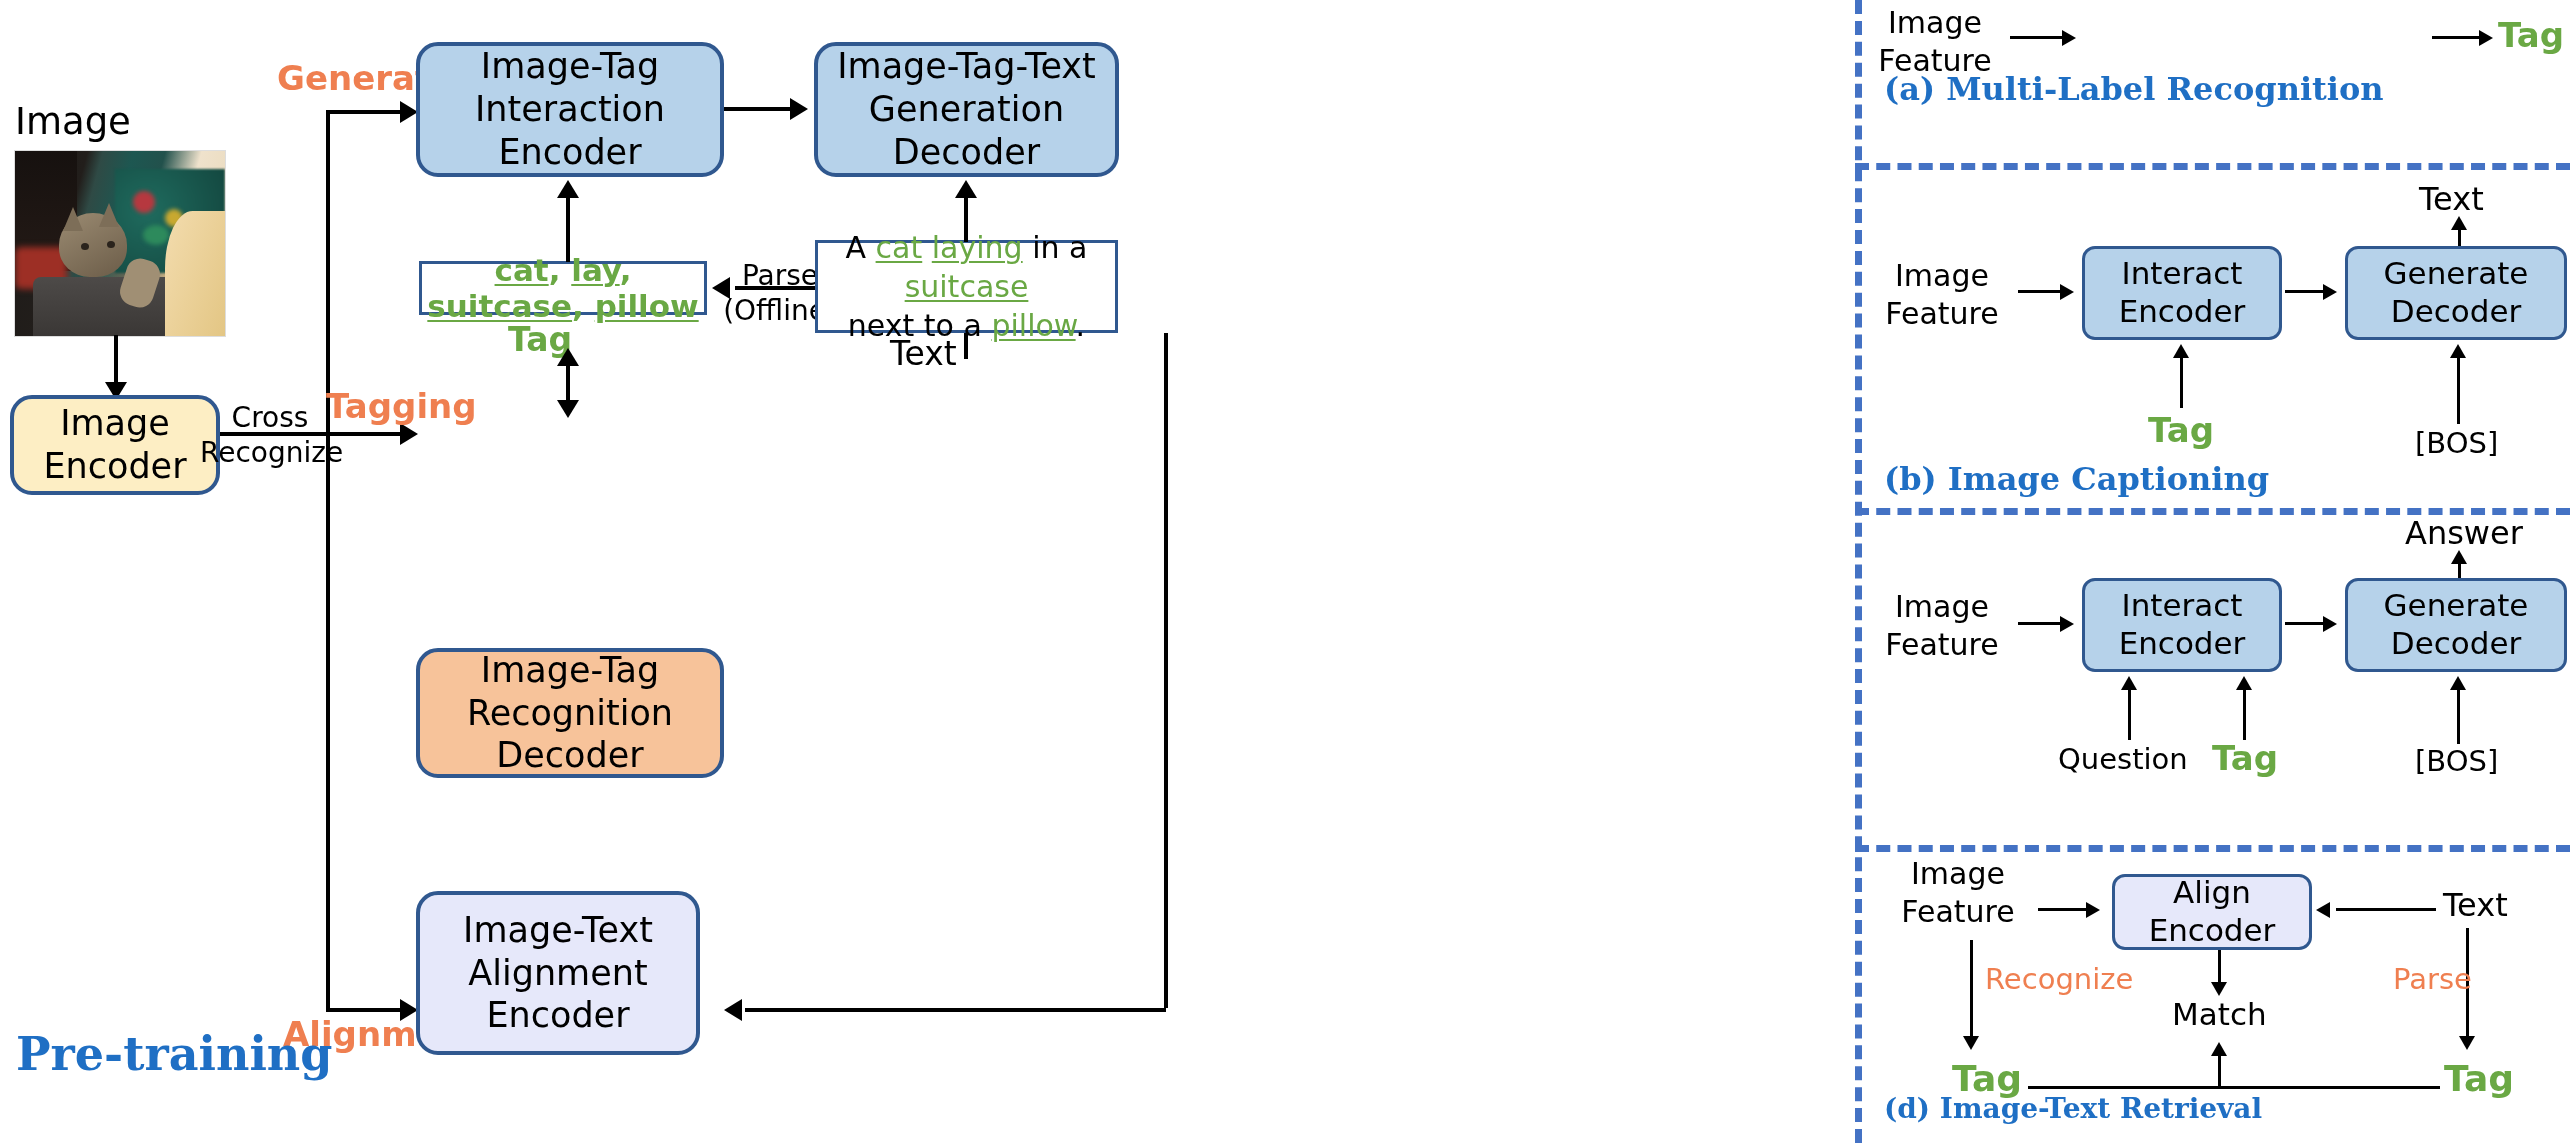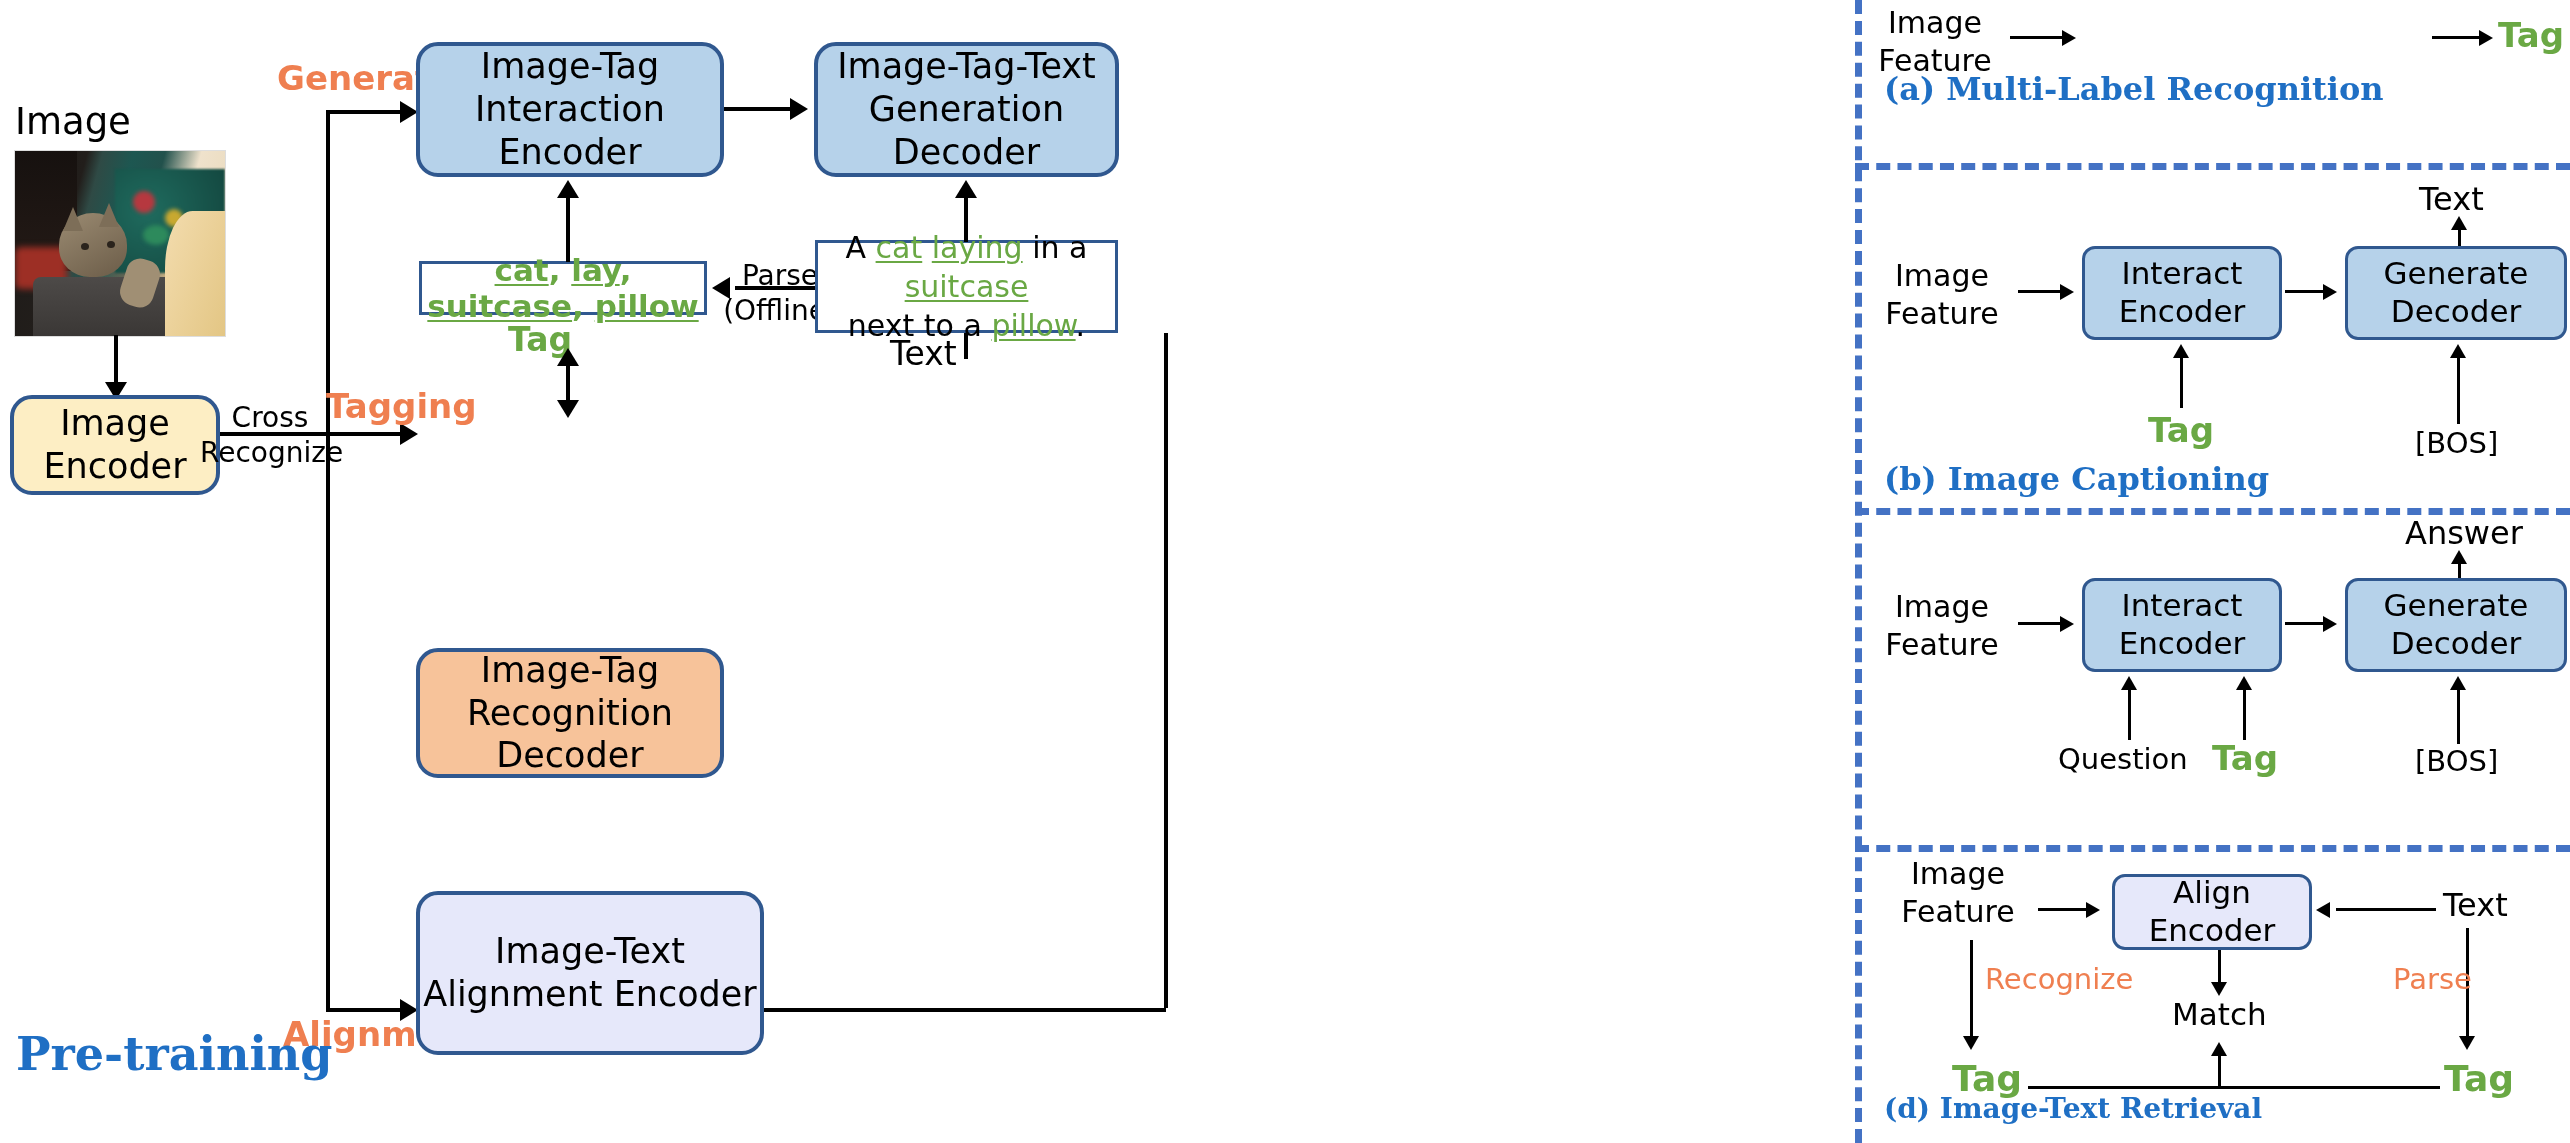--- a/index.html
+++ b/index.html
@@ -166,21 +166,21 @@
   <div class="ln vl" style="left:1164px;top:333px;height:675px;"></div>
   <div class="ln hl" style="left:745px;top:1008px;width:421px;"></div>
   <div class="arrow ar-left" style="left:724px;top:999px;"></div>
   <div class="ln vl" style="left:964px;top:333px;height:26px;"></div>
 
   <div class="node box orange" style="left:416px;top:648px;width:308px;height:130px;font-size:35px;">
     <span style="white-space:pre-line;">Image-Tag
 Recognition Decoder</span>
   </div>
 
-  <div class="node box lav" style="left:416px;top:891px;width:348px;height:164px;font-size:35px;">
+  <div class="node box lav" style="left:416px;top:891px;width:284px;height:164px;font-size:35px;">
     <span style="white-space:pre-line;">Image-Text
 Alignment Encoder</span>
   </div>
 
   <div class="lbl blue-lbl" style="left:16px;top:1027px;font-size:46px;">Pre-training</div>
 
   <div class="dash-v" style="left:1855px;top:0px;height:1143px;"></div>
   <div class="dash-h" style="left:1855px;top:163px;width:715px;"></div>
   <div class="dash-h" style="left:1855px;top:508px;width:715px;"></div>
   <div class="dash-h" style="left:1855px;top:845px;width:715px;"></div>

